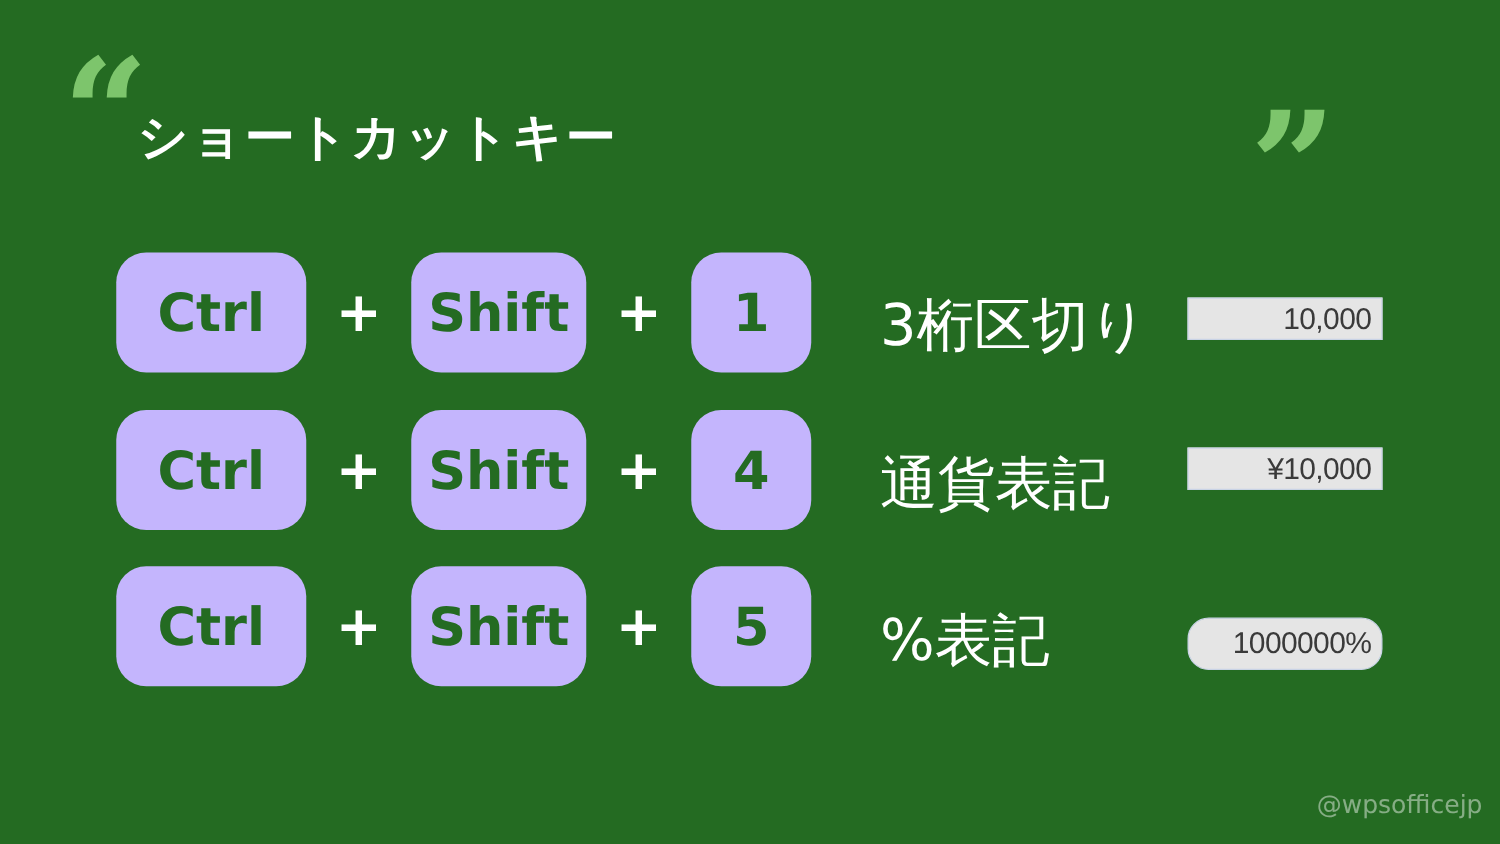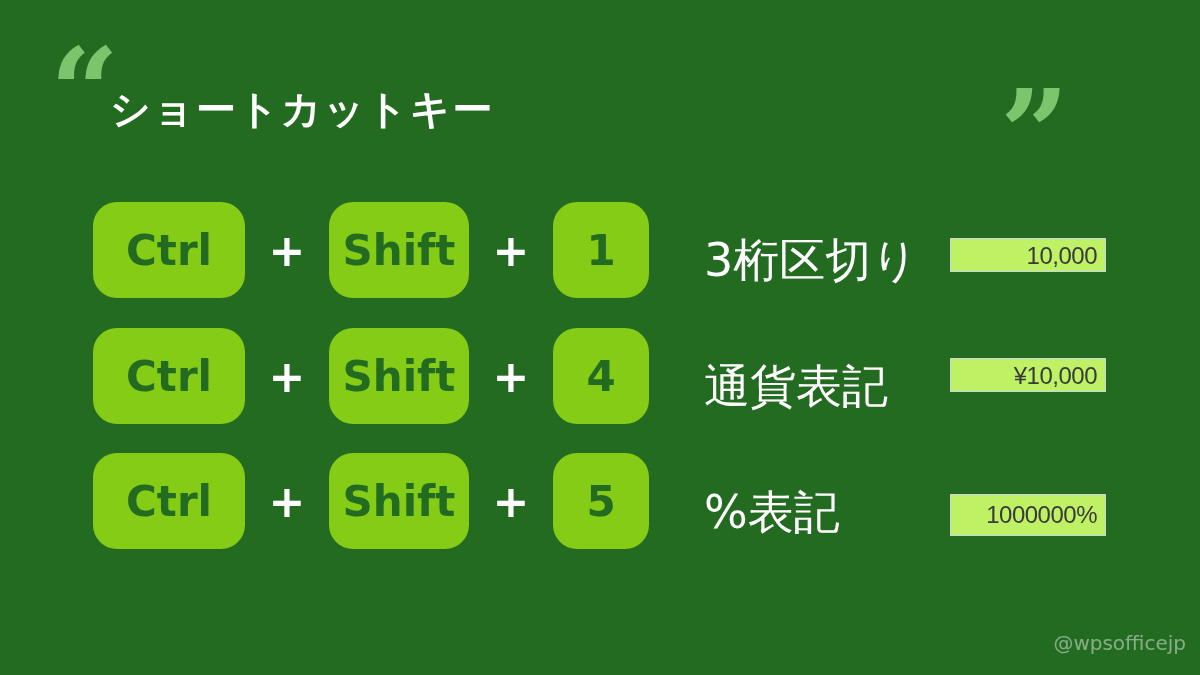--- a/index.html
+++ b/index.html
@@ -26,50 +26,50 @@
     }
     .title .t1 { font-size: 38px; font-weight: normal; }
     .title .t2 { font-size: 28px; font-weight: normal; margin-left: 4px; }
     .title .t3 { font-size: 40px; font-weight: bold; margin-left: 14px; letter-spacing: 2px; }
 
     .row { position: absolute; left: 93px; height: 96px; display: flex; align-items: center; }
     .row-1 { top: 202px; }
     .row-2 { top: 328px; }
     .row-3 { top: 453px; }
     .key {
-      background: #84cc16; color: #246b22;
+      background: #c4b5fd; color: #246b22;
       height: 96px; border-radius: 24px;
       display: flex; align-items: center; justify-content: center;
       font-family: "DejaVu Sans", "Liberation Sans", sans-serif;
       font-weight: bold; font-size: 42px;
     }
     .key-ctrl { width: 152px; }
     .key-shift { width: 140px; }
     .key-num { width: 96px; }
     .plus {
       width: 84px; text-align: center; color: #ffffff;
       font-size: 44px; font-weight: bold;
     }
     .label {
       position: absolute; left: 704px; font-size: 46px; color: #ffffff; white-space: nowrap;
     }
     .label-1 { top: 230px; }
     .label-2 { top: 356px; }
     .label-3 { top: 482px; text-align: center; }
     .cell {
       position: absolute; left: 950px; width: 156px; height: 34px;
-      background: #bef264; border: 1px solid #c9d3e6;
+      background: #e5e5e5; border: 1px solid #c9d3e6;
       box-sizing: border-box;
       color: #3a3a3a; font-family: "Liberation Sans", sans-serif;
       font-size: 24px; text-align: right; padding-right: 8px; line-height: 34px;
       letter-spacing: -0.5px;
     }
     .cell-1 { top: 238px; }
     .cell-2 { top: 358px; text-align: right; }
-    .cell-3 { top: 494px; height: 42px; line-height: 40px; }
+    .cell-3 { top: 494px; height: 42px; line-height: 40px; border-radius: 17px; }
     .handle {
       position: absolute; right: 14px; bottom: 20px;
       font-size: 20px; color: rgba(255,255,255,0.45);
       font-family: "DejaVu Sans", sans-serif;
     }
   </style>
 </head>
 <body>
 
 <div class="quote quote-open">“</div>

